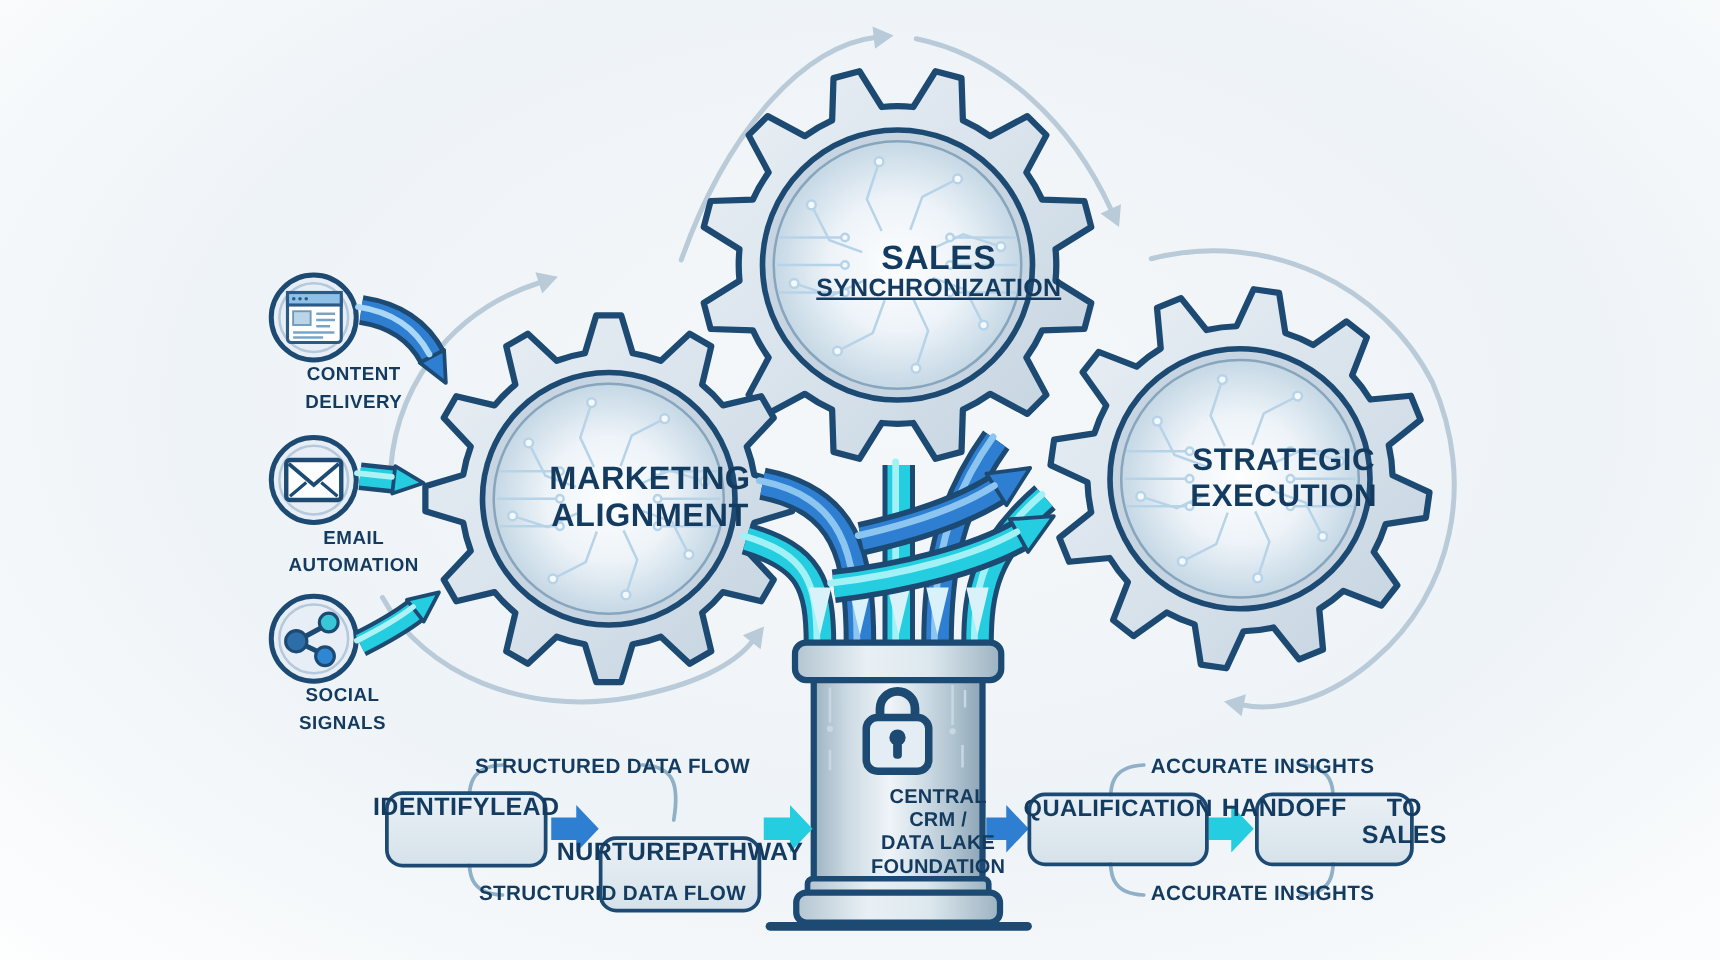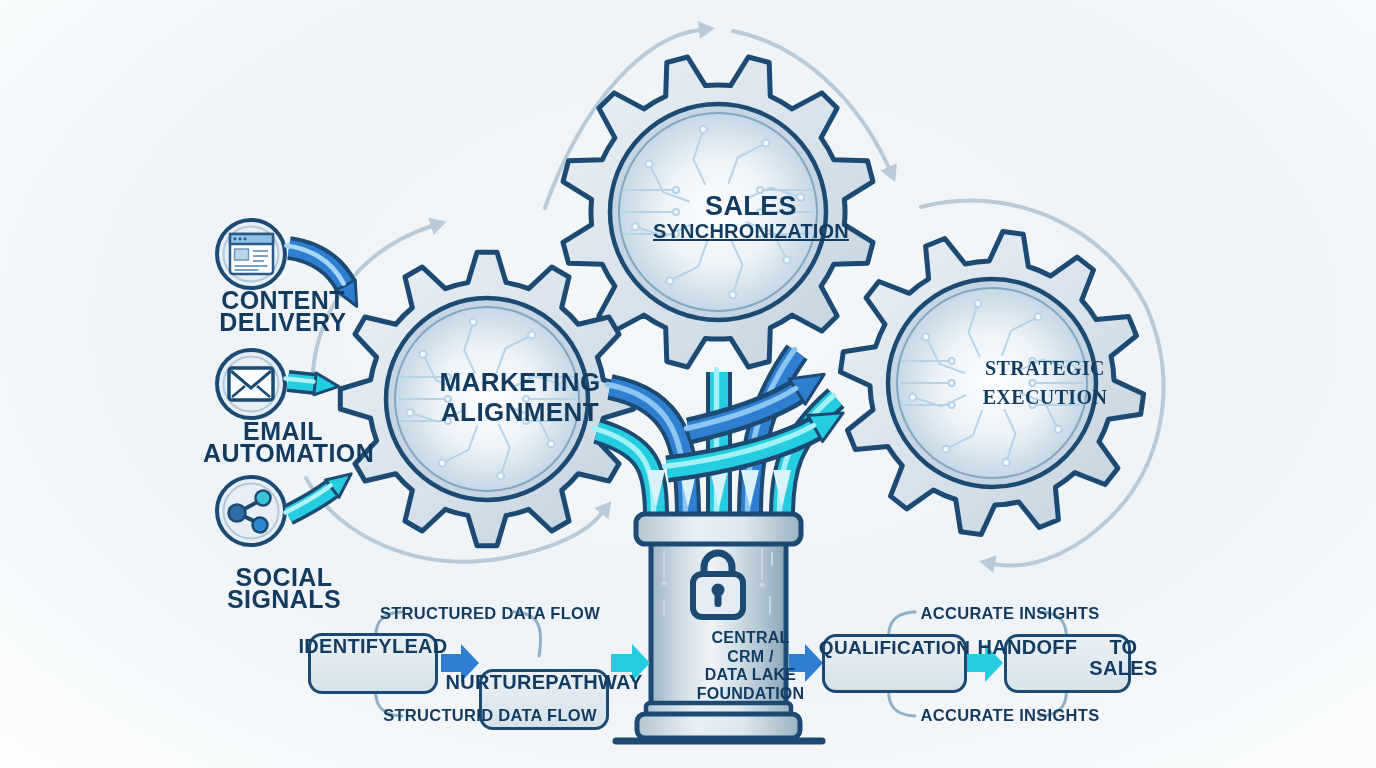--- a/index.html
+++ b/index.html
@@ -8,26 +8,26 @@
     font-family:"Liberation Sans",sans-serif;
     background:radial-gradient(ellipse at 52% 42%, #f5f8fa 0%, #eef3f7 55%, #fdfefe 100%);
   }
   #art{position:absolute;left:0;top:0;}
   .txt{position:absolute;text-align:center;color:#133a5f;font-weight:bold;letter-spacing:.4px;padding-left:32px;}
   
   #lbl-sales{left:588px;top:192px;width:262px;}
   #lbl-sales .s1{font-size:27px;line-height:28px;}
   #lbl-sales .s2{font-size:20px;line-height:23px;letter-spacing:.2px;text-decoration:underline;}
   #lbl-mkt{left:357px;top:367px;width:262px;font-size:26px;line-height:30px;}
-  #lbl-strat{left:882px;top:354px;width:262px;font-size:20px;line-height:29px;font-family:Liberation Serif, serif;}
-  
-  .in-lbl{width:160px;font-size:25px;line-height:22px;}
+  #lbl-strat{left:864px;top:354px;width:262px;font-size:25px;line-height:29px;}
+  
+  .in-lbl{width:160px;font-size:15px;line-height:22px;}
   #lbl-content{left:171px;top:289px;}
   #lbl-email{left:171px;top:420px;}
-  #lbl-social{left:172px;top:546px;margin-top:20px;}
+  #lbl-social{left:162px;top:546px;}
   
   #cyl-text{left:646px;top:629px;width:145px;font-size:16px;line-height:18.5px;letter-spacing:.2px;}
   
   .fbox{
     position:absolute;display:flex;flex-direction:row;justify-content:center;
     background:linear-gradient(180deg,#e9f0f5,#d6e2ea);
     border:3.5px solid #1c4a73;border-radius:14px;
     color:#133a5f;font-weight:bold;text-align:center;font-size:20px;line-height:21px;letter-spacing:.3px;
     box-sizing:border-box;
   }

